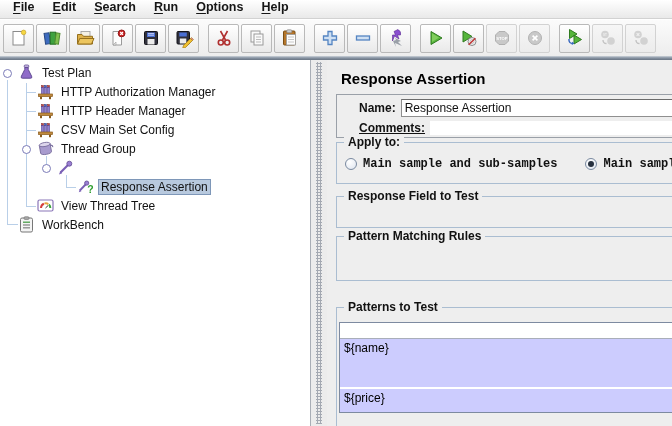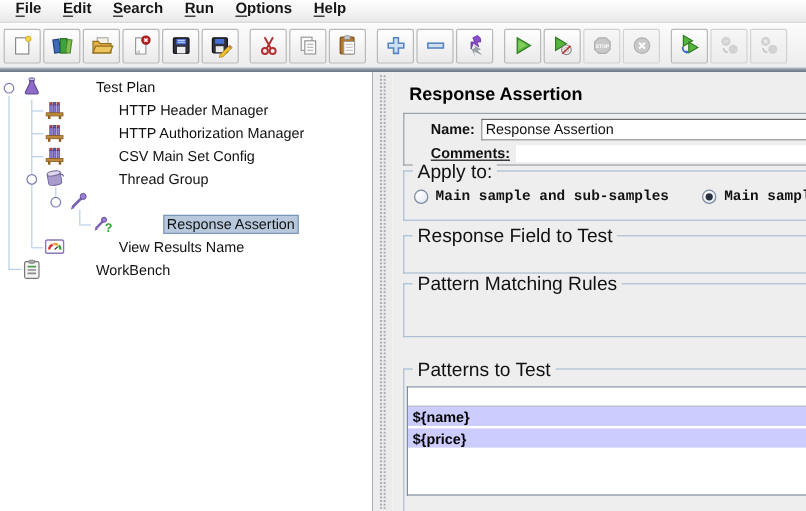--- a/index.html
+++ b/index.html
@@ -32,21 +32,21 @@
   .main{position:absolute;top:60px;left:0;right:0;bottom:0;display:flex;}
   .tree-panel{width:311px;flex:0 0 311px;background:#fff;position:relative;
     border-right:1px solid #a9aeb6;box-sizing:border-box;overflow:hidden;}
   .divider{width:16px;flex:0 0 16px;background:#ececec;position:relative;}
   .divider .dots{position:absolute;left:5px;top:2px;bottom:2px;width:6px;
     background-image:radial-gradient(#a4a9b2 1px,transparent 1.2px);background-size:3px 3px;}
   .editor{flex:1;background:#eee;position:relative;overflow:hidden;font-size:12px;color:#111;}
 
   
   .tree{position:absolute;inset:0;padding-top:3px;}
-  .trow{height:19px;display:flex;align-items:center;position:relative;cursor:default;gap:38px;}
+  .trow{height:19px;display:flex;align-items:center;position:relative;cursor:default;}
   .trow .ticon{width:17px;height:17px;flex:0 0 17px;margin-right:4px;}
   .trow .tlabel{font-size:12px;color:#111;padding:1px 3px;white-space:nowrap;}
   .trow .tlabel.selected{background:#b8c9de;border:1px solid #7e97b8;padding:0 2px;}
   .lv0{margin-left:18px}.lv1{margin-left:37px}.lv2{margin-left:57px}.lv3{margin-left:77px}
   .tline{position:absolute;background:#b9cfe8;}
   .thandle{position:absolute;width:7px;height:7px;border:1px solid #7b7bb8;border-radius:50%;background:#fff;box-sizing:content-box;}
 
   
   .ed-title{position:absolute;left:14px;top:10px;font-size:15px;font-weight:bold;color:#000;white-space:nowrap;}
   .name-box{position:absolute;left:9px;right:0;top:34px;height:44px;
@@ -55,39 +55,39 @@
   .nrow.r1{top:3px;height:20px;}
   .nrow.r2{top:25px;height:15px;text-decoration:underline;}
   .nlabel{font-weight:bold;font-size:12px;margin-right:5px;white-space:nowrap;}
   .tfield{flex:1;height:18px;background:#fff;border:1px solid #8f8f8f;border-top-color:#6b6b6b;
     border-right:none;font-size:12px;line-height:17px;padding:0 0 0 3px;box-sizing:border-box;
     font-family:"Liberation Sans",sans-serif;outline:none;}
   .tfield.flat{height:14px;border:none;line-height:14px;}
 
   .group{position:absolute;left:9px;right:0;border:1px solid #aabdd1;border-right:none;box-sizing:border-box;}
   .group-title{position:absolute;top:-8px;left:7px;background:#eee;padding:0 4px;
-    font-weight:normal;font-size:16px;white-space:nowrap;}
+    font-weight:bold;font-size:12px;white-space:nowrap;}
   .g-apply{top:82px;height:42px;}
   .g-rft{top:136px;height:32px;}
   .g-pmr{top:176px;height:45px;}
   .g-ptt{top:247px;height:120px;border-bottom:none;}
 
   .radio-row{position:absolute;left:8px;top:14px;display:flex;align-items:center;}
   .radio-opt{display:flex;align-items:center;cursor:default;}
   .radio-opt + .radio-opt{margin-left:28px;}
   .rb{width:12px;height:12px;border-radius:50%;border:1px solid #7a8aa0;
     background:radial-gradient(circle at 35% 30%,#ffffff,#dde4ee);margin-right:6px;position:relative;box-sizing:border-box;}
   .rb.on::after{content:"";position:absolute;left:2px;top:2px;width:6px;height:6px;border-radius:50%;background:#27313f;}
   .radio-opt .rlabel{font-weight:bold;font-size:12px;white-space:nowrap;font-family:Liberation Mono, monospace;}
 
   .ptable{position:absolute;left:2px;right:0;top:14px;height:91px;background:#fff;
     border:1px solid #7d8aa0;border-right:none;box-sizing:border-box;overflow:hidden;}
   .phdr{height:15px;background:#fff;border-bottom:1px solid #a9aeb9;}
-  .prow{height:16px;background:#ccccfe;margin-bottom:2px;font-size:12px;
-    padding:2px 0 0 4px;box-sizing:border-box;color:#000;font-weight:bold;}
+  .prow{height:48px;background:#ccccfe;margin-bottom:2px;font-size:12px;
+    padding:2px 0 0 4px;box-sizing:border-box;color:#000;}
 </style>
 </head>
 <body>
 
 <div class="window">
 
   <div class="menubar">
     <span class="menu-item"><span class="mn">F</span><span>ile</span></span>
     <span class="menu-item"><span class="mn">E</span><span>dit</span></span>
     <span class="menu-item"><span class="mn">S</span><span>earch</span></span>
@@ -275,35 +275,35 @@
                 <rect x="4.5" y="2.5" width="2" height="2.2" fill="#c04545" stroke="#7e2424" stroke-width="0.5"></rect>
                 <rect x="7.5" y="2.5" width="2" height="2.2" fill="#4565c0" stroke="#24347e" stroke-width="0.5"></rect>
                 <rect x="10.5" y="2.5" width="2" height="2.2" fill="#c04545" stroke="#7e2424" stroke-width="0.5"></rect>
                 <rect x="4.5" y="4.5" width="2" height="6.8" fill="#8f7fd0" stroke="#4f3f90" stroke-width="0.6"></rect>
                 <rect x="7.5" y="4.5" width="2" height="6.8" fill="#8f7fd0" stroke="#4f3f90" stroke-width="0.6"></rect>
                 <rect x="10.5" y="4.5" width="2" height="6.8" fill="#8f7fd0" stroke="#4f3f90" stroke-width="0.6"></rect>
                 <rect x="1.5" y="11" width="14" height="2.6" fill="#c08a3e" stroke="#8a5c1e" stroke-width="0.7"></rect>
                 <rect x="3" y="13.6" width="2" height="2.6" fill="#8a5c1e"></rect>
                 <rect x="12" y="13.6" width="2" height="2.6" fill="#8a5c1e"></rect>
               </svg></span>
-          <span class="tlabel">HTTP Header Manager</span>
+          <span class="tlabel">HTTP Authorization Manager</span>
         </div>
         <div class="trow">
           <span class="ticon lv1"><svg width="17" height="17" viewBox="0 0 17 17">
                 <rect x="4.5" y="2.5" width="2" height="2.2" fill="#c04545" stroke="#7e2424" stroke-width="0.5"></rect>
                 <rect x="7.5" y="2.5" width="2" height="2.2" fill="#4565c0" stroke="#24347e" stroke-width="0.5"></rect>
                 <rect x="10.5" y="2.5" width="2" height="2.2" fill="#c04545" stroke="#7e2424" stroke-width="0.5"></rect>
                 <rect x="4.5" y="4.5" width="2" height="6.8" fill="#8f7fd0" stroke="#4f3f90" stroke-width="0.6"></rect>
                 <rect x="7.5" y="4.5" width="2" height="6.8" fill="#8f7fd0" stroke="#4f3f90" stroke-width="0.6"></rect>
                 <rect x="10.5" y="4.5" width="2" height="6.8" fill="#8f7fd0" stroke="#4f3f90" stroke-width="0.6"></rect>
                 <rect x="1.5" y="11" width="14" height="2.6" fill="#c08a3e" stroke="#8a5c1e" stroke-width="0.7"></rect>
                 <rect x="3" y="13.6" width="2" height="2.6" fill="#8a5c1e"></rect>
                 <rect x="12" y="13.6" width="2" height="2.6" fill="#8a5c1e"></rect>
               </svg></span>
-          <span class="tlabel">HTTP Authorization Manager</span>
+          <span class="tlabel">HTTP Header Manager</span>
         </div>
         <div class="trow">
           <span class="ticon lv1"><svg width="17" height="17" viewBox="0 0 17 17">
                 <rect x="4.5" y="2.5" width="2" height="2.2" fill="#c04545" stroke="#7e2424" stroke-width="0.5"></rect>
                 <rect x="7.5" y="2.5" width="2" height="2.2" fill="#4565c0" stroke="#24347e" stroke-width="0.5"></rect>
                 <rect x="10.5" y="2.5" width="2" height="2.2" fill="#c04545" stroke="#7e2424" stroke-width="0.5"></rect>
                 <rect x="4.5" y="4.5" width="2" height="6.8" fill="#8f7fd0" stroke="#4f3f90" stroke-width="0.6"></rect>
                 <rect x="7.5" y="4.5" width="2" height="6.8" fill="#8f7fd0" stroke="#4f3f90" stroke-width="0.6"></rect>
                 <rect x="10.5" y="4.5" width="2" height="6.8" fill="#8f7fd0" stroke="#4f3f90" stroke-width="0.6"></rect>
                 <rect x="1.5" y="11" width="14" height="2.6" fill="#c08a3e" stroke="#8a5c1e" stroke-width="0.7"></rect>
@@ -339,21 +339,21 @@
           <span class="tlabel selected">Response Assertion</span>
         </div>
         <div class="trow">
           <span class="ticon lv1"><svg width="17" height="17" viewBox="0 0 17 17">
                 <rect x="1" y="3" width="15" height="11" rx="1.5" fill="#ffffff" stroke="#8a76b8" stroke-width="1.2"></rect>
                 <path d="M4 11 a4.6 4.6 0 0 1 2.9 -4.2" stroke="#d43c3c" stroke-width="2" fill="none"></path>
                 <path d="M7.4 6.6 a4.6 4.6 0 0 1 3.9 0.5" stroke="#e8a33c" stroke-width="2" fill="none"></path>
                 <path d="M11.9 7.5 a4.6 4.6 0 0 1 1.4 3.5" stroke="#3ca43c" stroke-width="2" fill="none"></path>
                 <line x1="8.5" y1="11" x2="11" y2="8.6" stroke="#333333" stroke-width="1"></line>
               </svg></span>
-          <span class="tlabel">View Results Name</span>
+          <span class="tlabel">View Thread Tree</span>
         </div>
         <div class="trow">
           <span class="ticon lv0"><svg width="17" height="17" viewBox="0 0 17 17">
                 <rect x="2.5" y="2" width="12" height="14" rx="1.5" fill="#f4f4f4" stroke="#777777"></rect>
                 <rect x="6" y="0.8" width="5" height="2.6" rx="1" fill="#ababab" stroke="#777777" stroke-width="0.7"></rect>
                 <line x1="5" y1="6.2" x2="12" y2="6.2" stroke="#4a9e4a" stroke-width="1.3"></line>
                 <line x1="5" y1="9" x2="12" y2="9" stroke="#8a8a8a" stroke-width="1.3"></line>
                 <line x1="5" y1="11.8" x2="12" y2="11.8" stroke="#8a8a8a" stroke-width="1.3"></line>
               </svg></span>
           <span class="tlabel">WorkBench</span>

